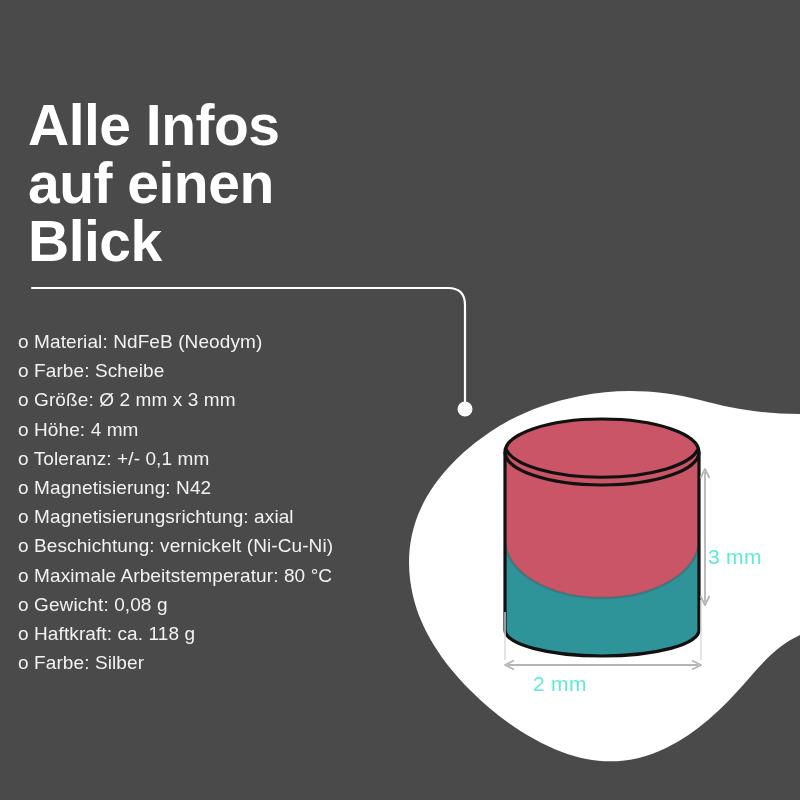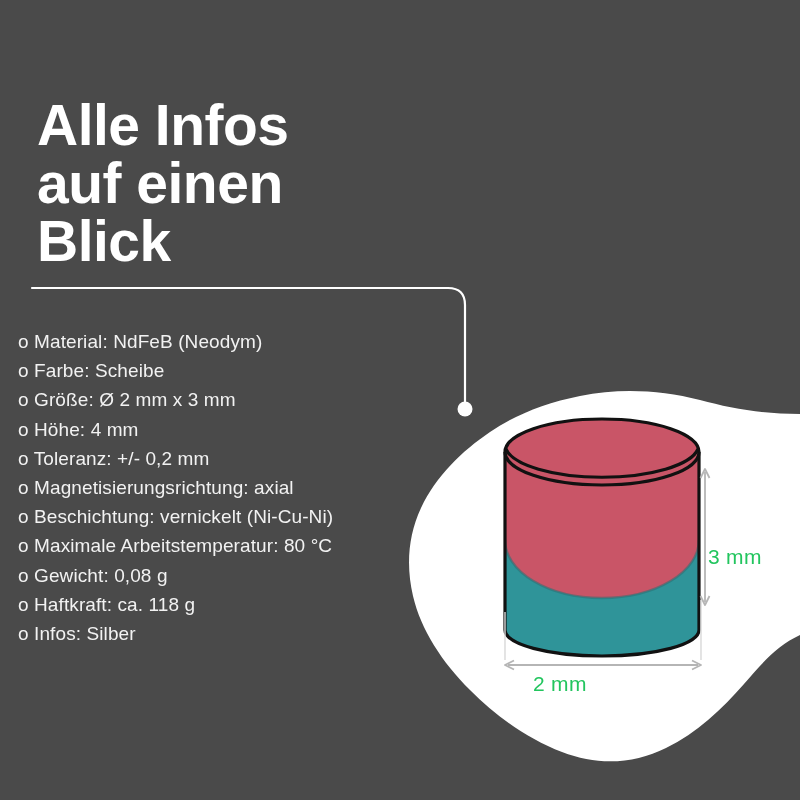--- a/index.html
+++ b/index.html
@@ -29,21 +29,21 @@
     position: absolute;
     left: 0;
     top: 0;
     width: 800px;
     height: 800px;
   }
 
   
   #page-title {
     position: absolute;
-    left: 37px;
+    left: 28px;
     top: 58px;
     width: 400px;
     color: #ffffff;
     font-size: 57px;
     line-height: 58px;
     font-weight: 700;
     letter-spacing: -0.5px;
     white-space: pre-line;
   }
 
@@ -73,21 +73,21 @@
     left: 0;
     top: 0;
     width: 800px;
     height: 800px;
     pointer-events: none;
   }
 
   
   .dim-label {
     position: absolute;
-    color: #22c55e;
+    color: #5eead4;
     font-size: 21px;
     font-weight: 400;
     letter-spacing: 0.3px;
     white-space: nowrap;
   }
   #dim-height-label {
     left: 708px;
     top: 545px;
   }
   #dim-width-label {
@@ -177,25 +177,26 @@
 
   <h1 id="page-title">Alle Infos
 auf einen
 Blick</h1>
 
   <div id="spec-list">
     <span class="spec-line">o Material: NdFeB (Neodym)</span>
     <span class="spec-line">o Farbe: Scheibe</span>
     <span class="spec-line">o Größe: Ø 2 mm x 3 mm</span>
     <span class="spec-line">o Höhe: 4 mm</span>
-    <span class="spec-line">o Toleranz: +/- 0,2 mm</span>
+    <span class="spec-line">o Toleranz: +/- 0,1 mm</span>
+    <span class="spec-line">o Magnetisierung: N42</span>
     <span class="spec-line">o Magnetisierungsrichtung: axial</span>
     <span class="spec-line">o Beschichtung: vernickelt (Ni-Cu-Ni)</span>
     <span class="spec-line">o Maximale Arbeitstemperatur: 80 °C</span>
     <span class="spec-line">o Gewicht: 0,08 g</span>
     <span class="spec-line">o Haftkraft: ca. 118 g</span>
-    <span class="spec-line">o Infos: Silber</span>
+    <span class="spec-line">o Farbe: Silber</span>
   </div>
 
   <div class="dim-label" id="dim-height-label">3 mm</div>
   <div class="dim-label" id="dim-width-label">2 mm</div>
 
 </div>
 
 </body></html>

